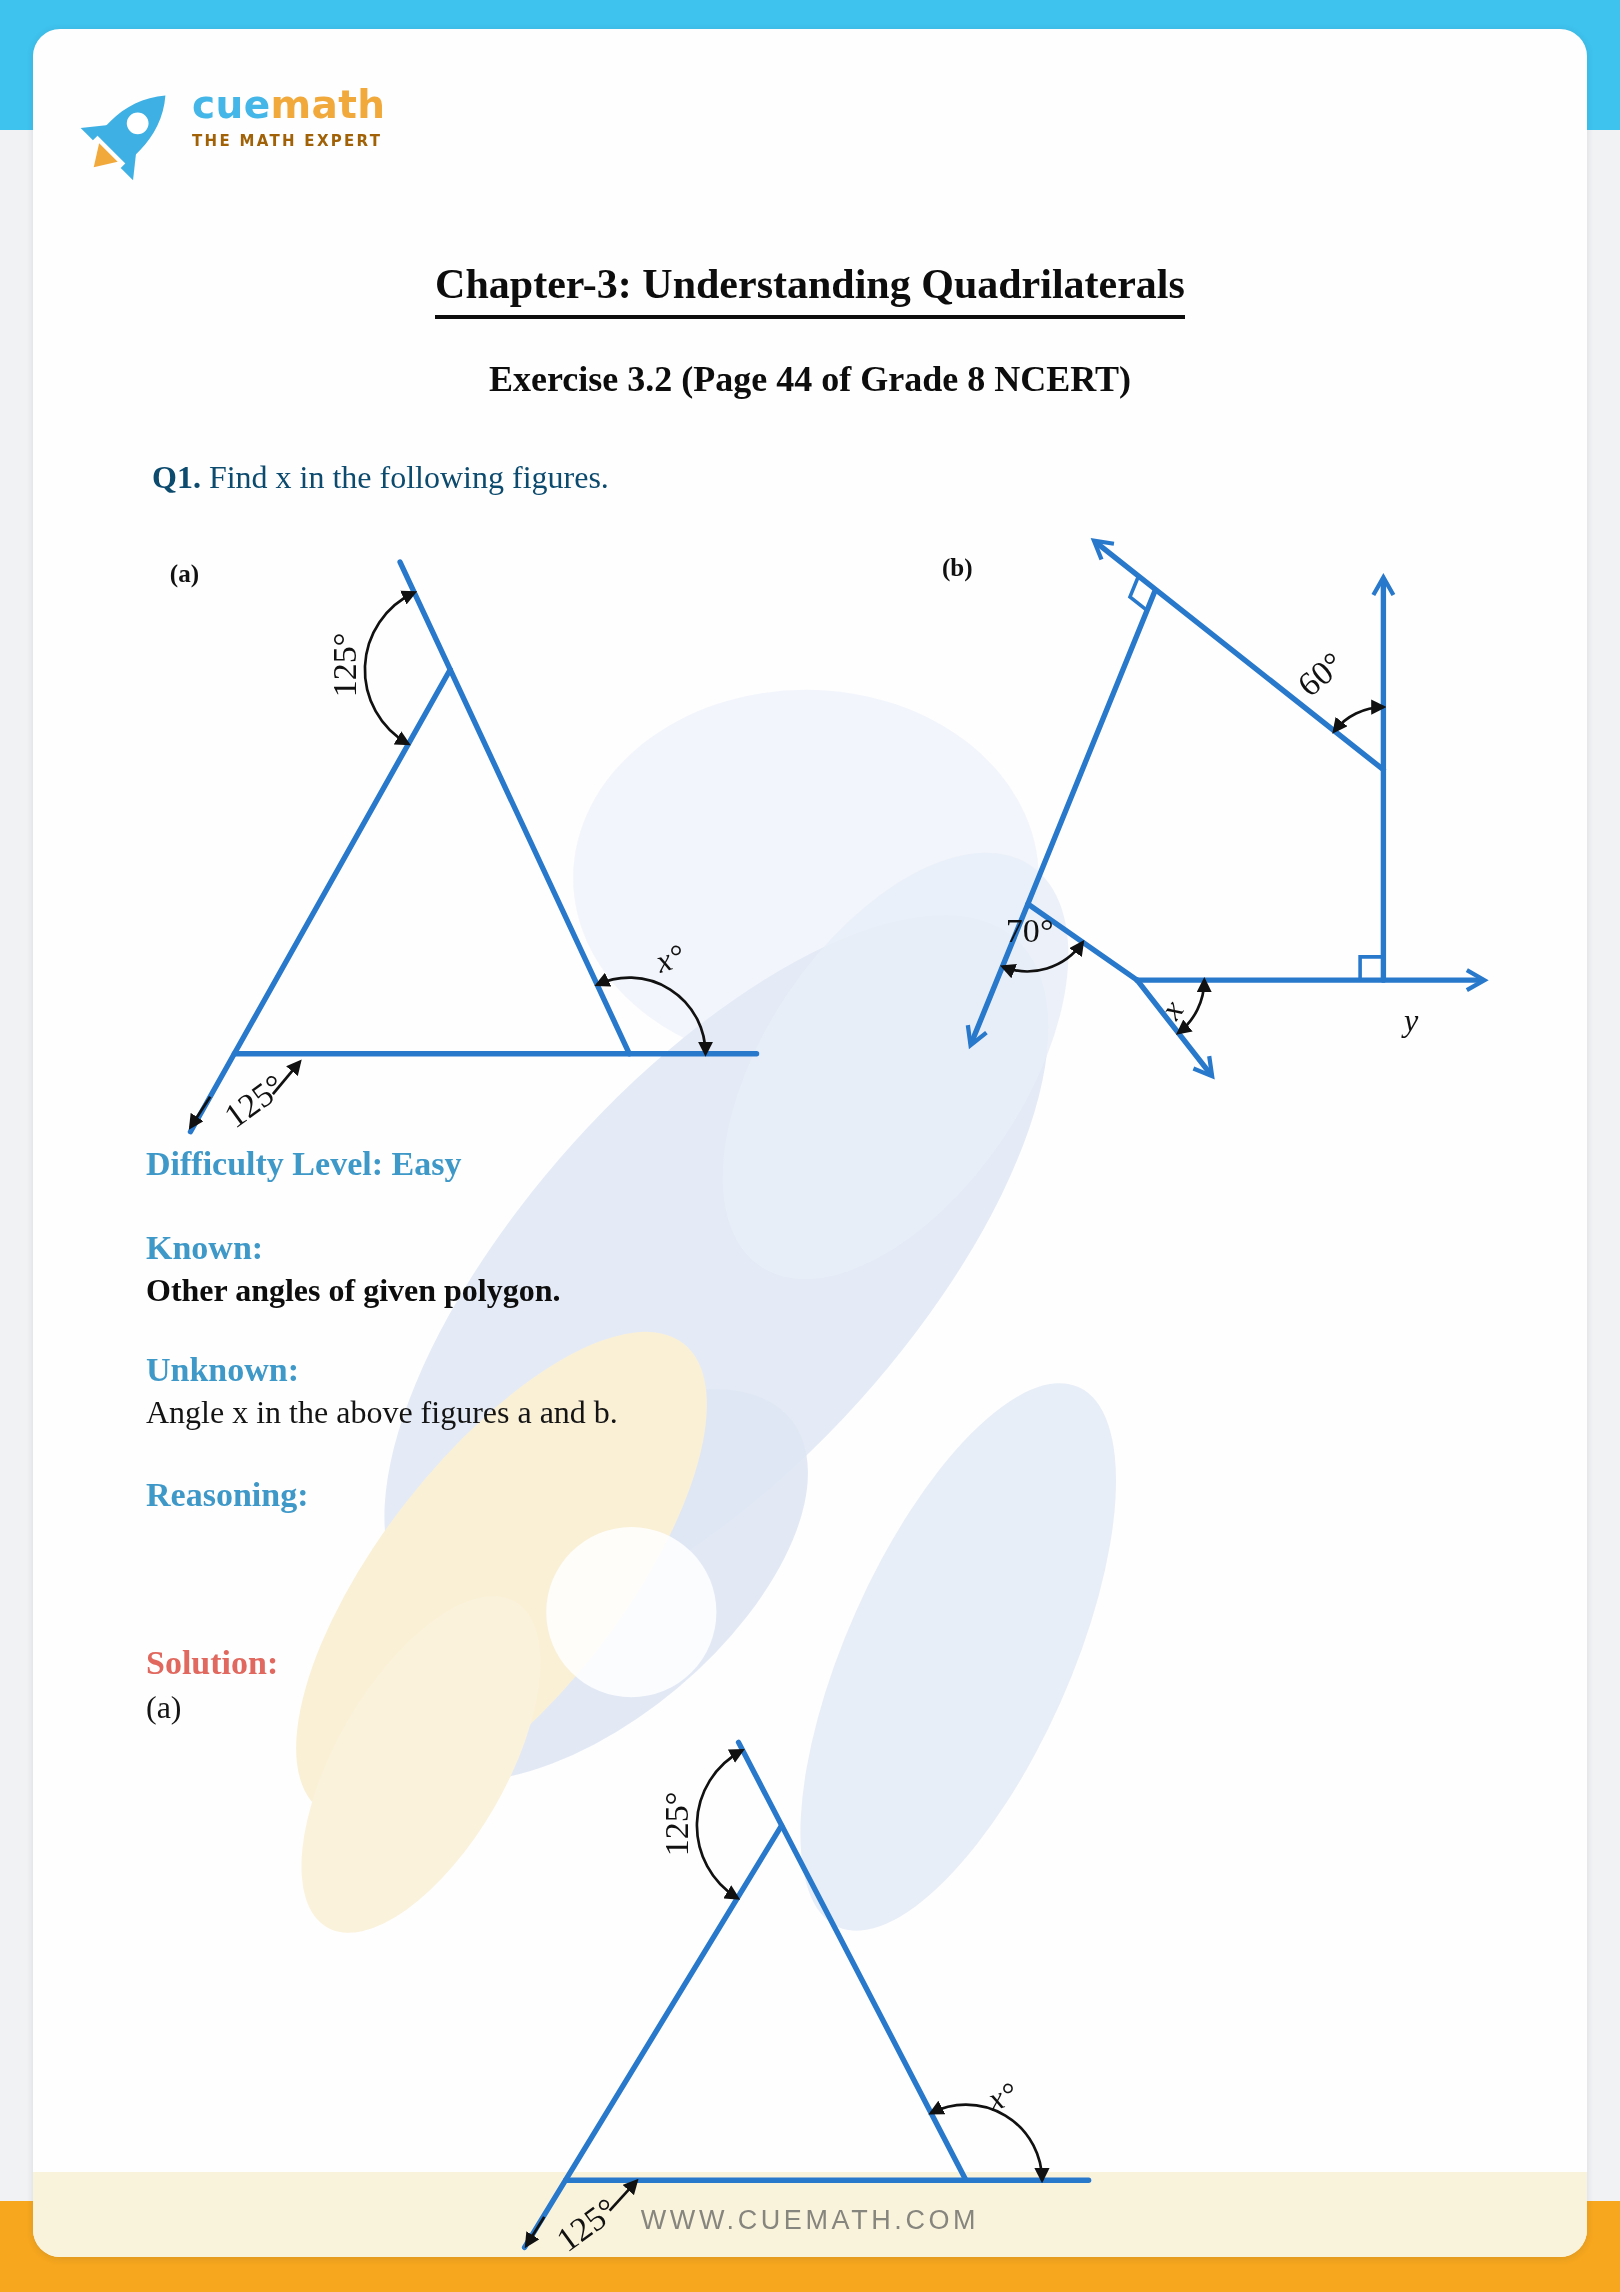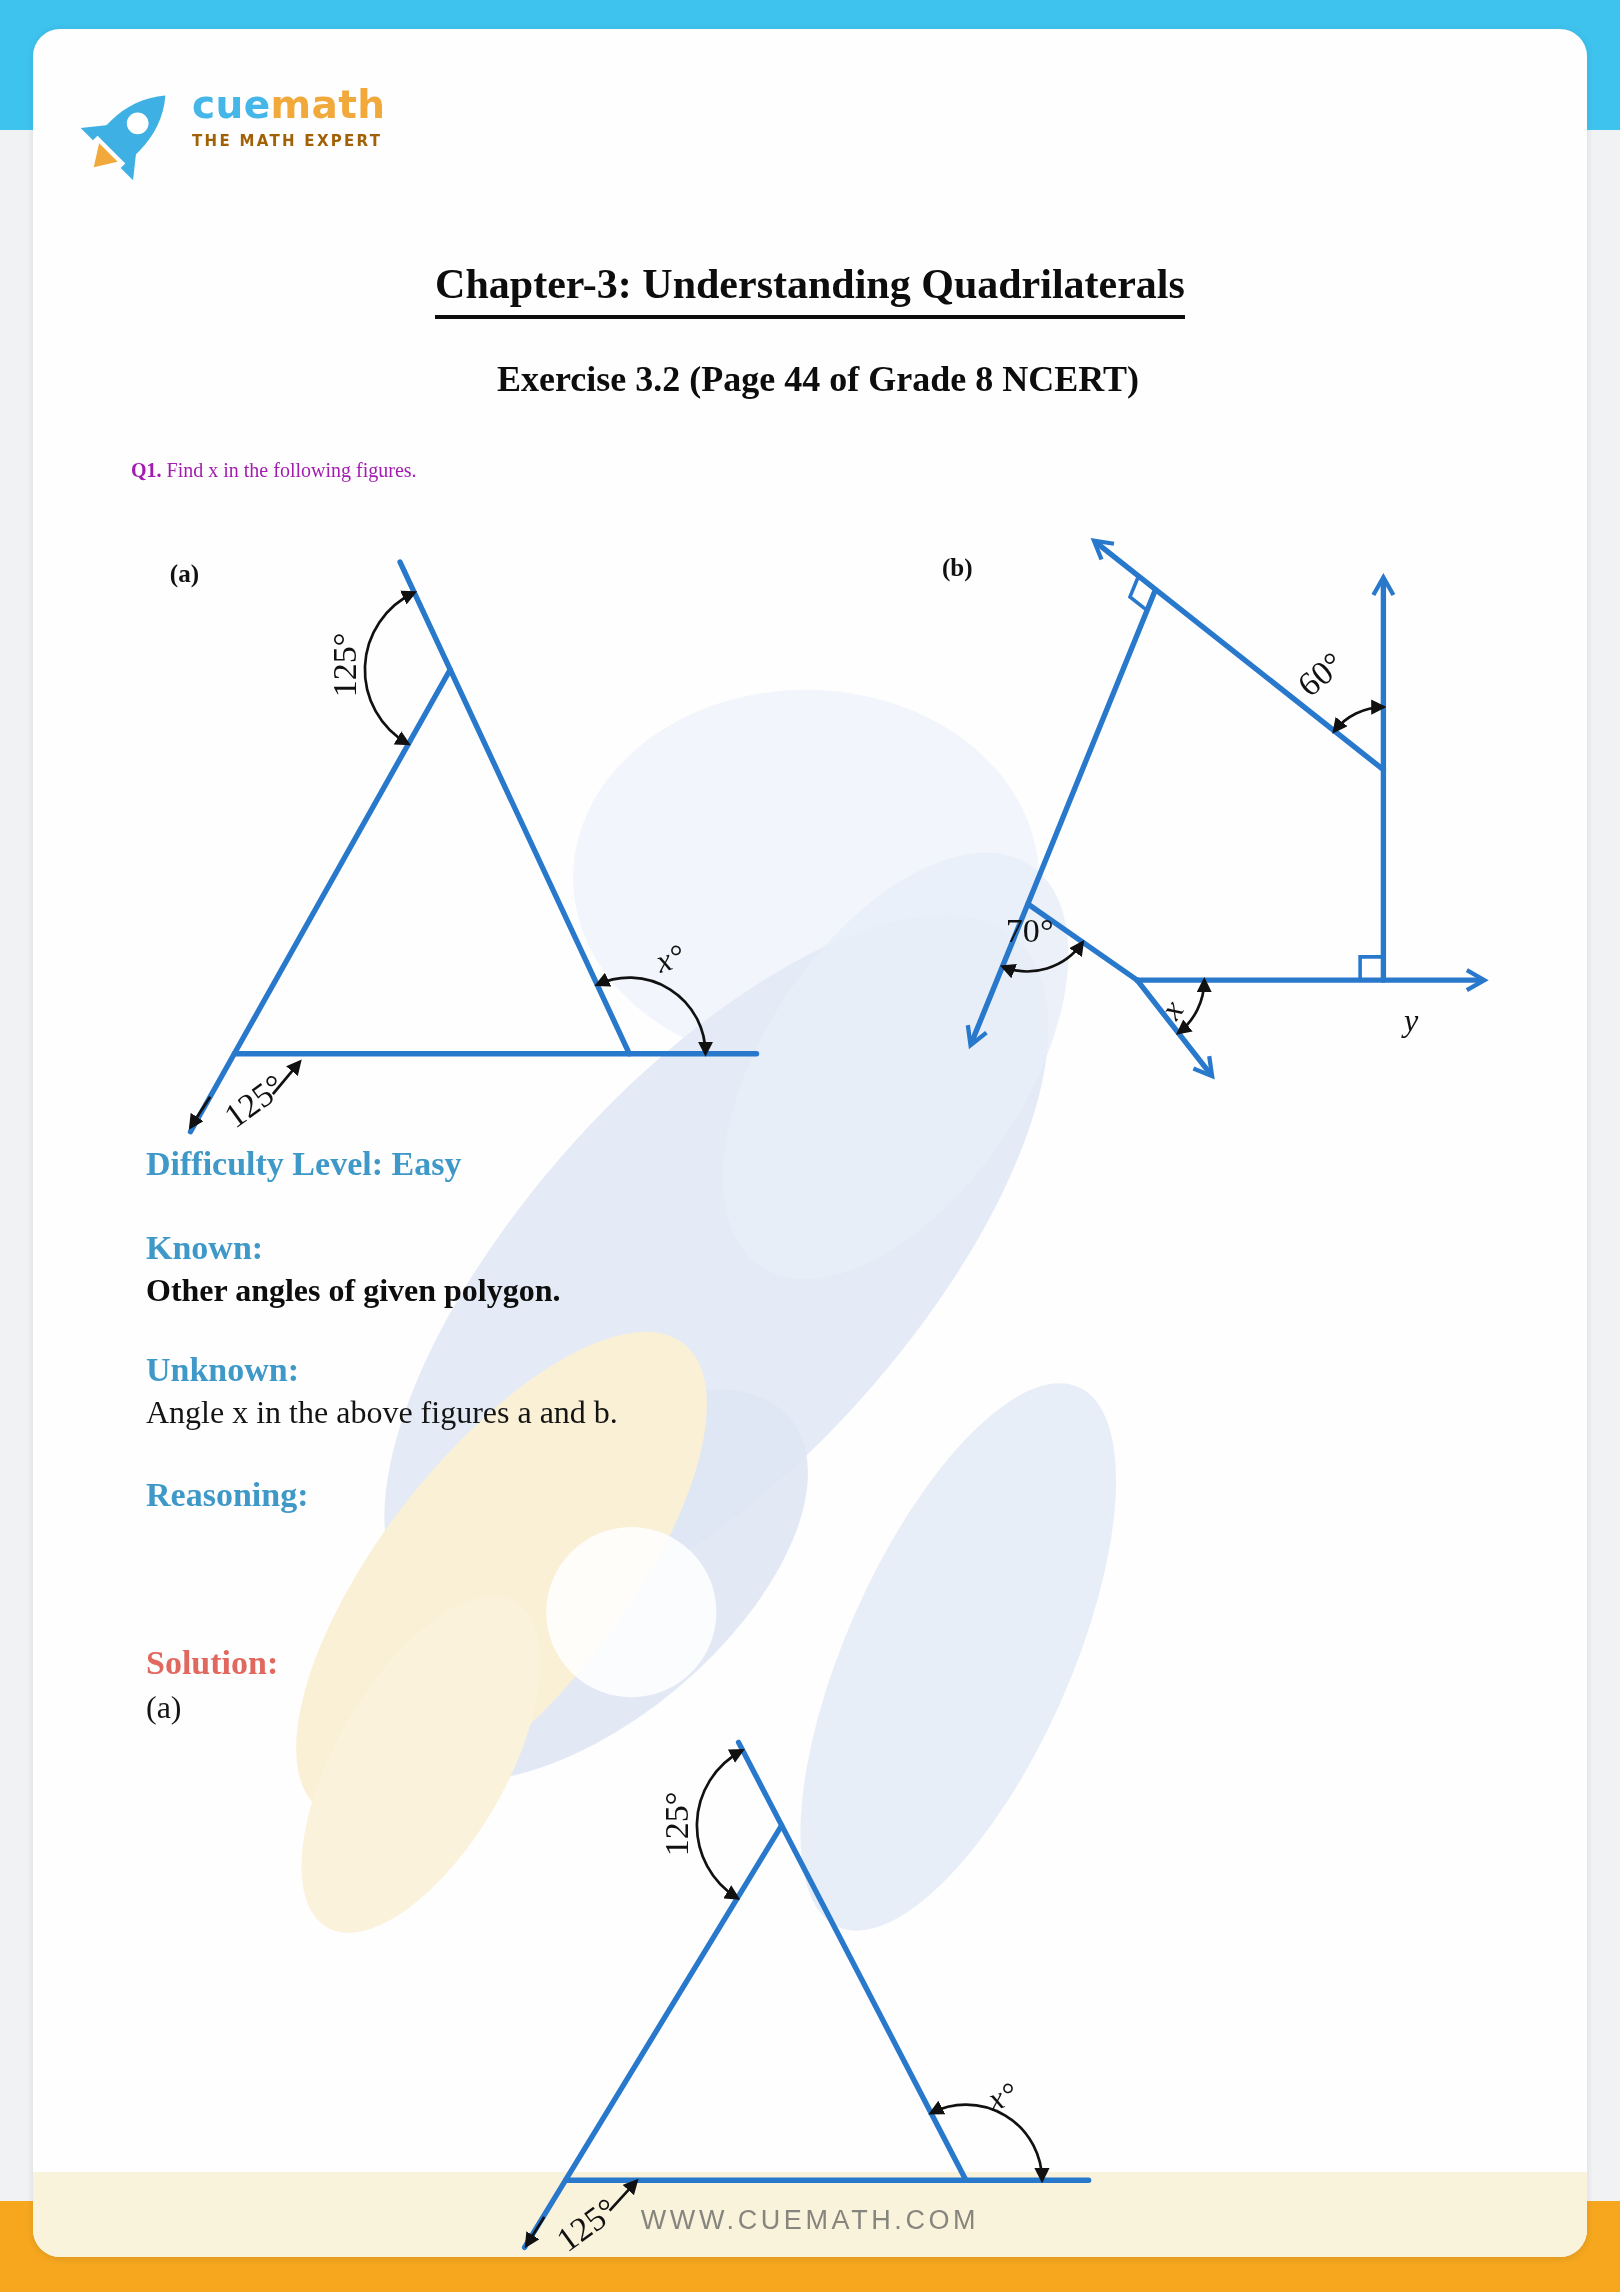--- a/index.html
+++ b/index.html
@@ -14,22 +14,22 @@
   .layer{position:absolute;left:0;top:0;width:100%;height:100%;z-index:3;}
   .abs{position:absolute;}
   .logo-text{font-family:"DejaVu Sans",sans-serif;font-weight:bold;font-size:39px;letter-spacing:0.4px;}
   .logo-cue{color:#45b6e8;}
   .logo-math{color:#f2a93b;}
   .logo-tag{font-family:"DejaVu Sans",sans-serif;font-weight:bold;font-size:15px;
             letter-spacing:2.3px;color:#a16207;margin-top:5.4px;}
   .title-wrap{left:33px;top:260px;width:1554px;text-align:center;}
   .title{display:inline-block;font-size:42px;font-weight:bold;color:#0d0d0d;
          border-bottom:4.5px solid #0d0d0d;padding-bottom:7.2px;}
-  .subtitle{left:33px;top:358px;width:1554px;text-align:center;font-size:36px;font-weight:bold;color:#0d0d0d;padding-left:8px;}
-  .qline{left:131px;top:459px;font-size:20px;color:#a21caf;}
+  .subtitle{left:33px;top:358px;width:1554px;text-align:center;font-size:36px;font-weight:bold;color:#0d0d0d;}
+  .qline{left:152px;top:459px;font-size:32px;color:#0c4a6e;}
   .qline b{font-weight:bold;}
   .h-blue{color:#3e98c8;font-weight:bold;font-size:34px;text-align:right;}
   .h-red{color:#e0685e;font-weight:bold;font-size:34px;}
   .body-text{color:#141414;font-size:32px;}
   .body-bold{color:#0d0d0d;font-size:32px;font-weight:bold;}
   .footer{left:33px;top:2205px;width:1554px;text-align:center;z-index:4;
           font-family:"Liberation Sans",sans-serif;font-size:27px;letter-spacing:3.6px;color:#86857e;}
   svg text{font-family:"Liberation Serif",serif;}
   .fig-label{font-weight:bold;font-size:28px;fill:#111;}
   .ang{font-size:38px;fill:#111;}

